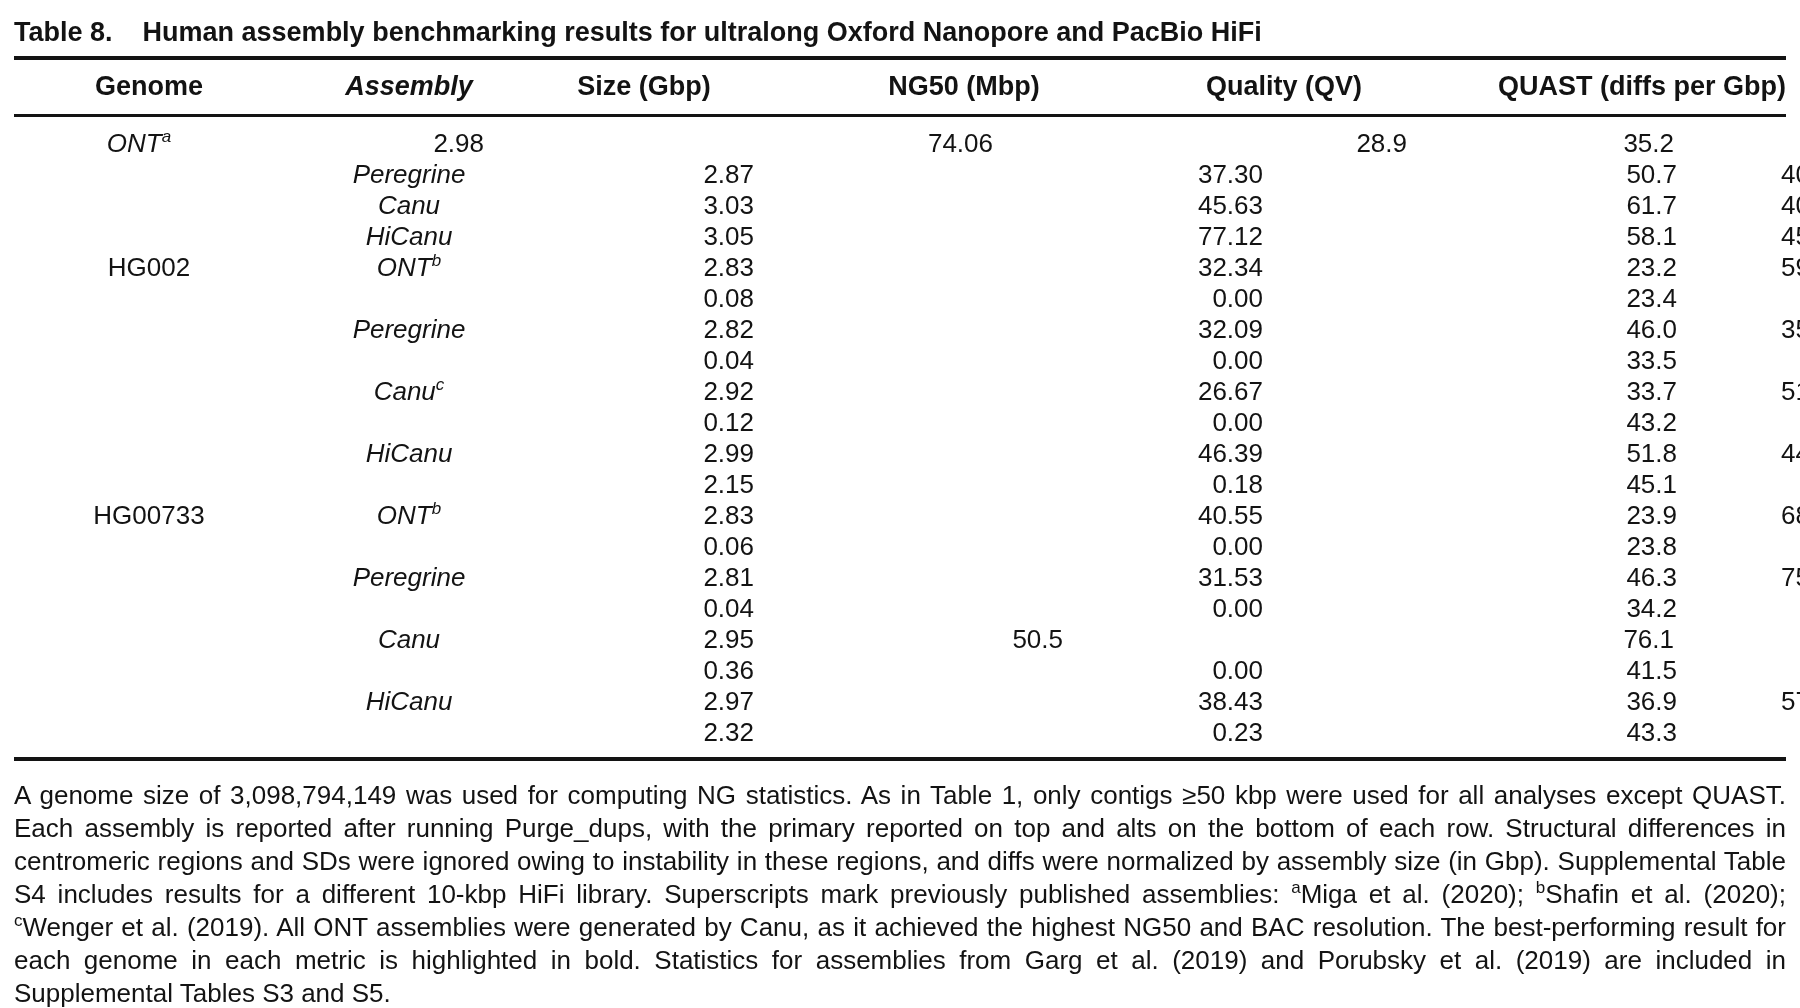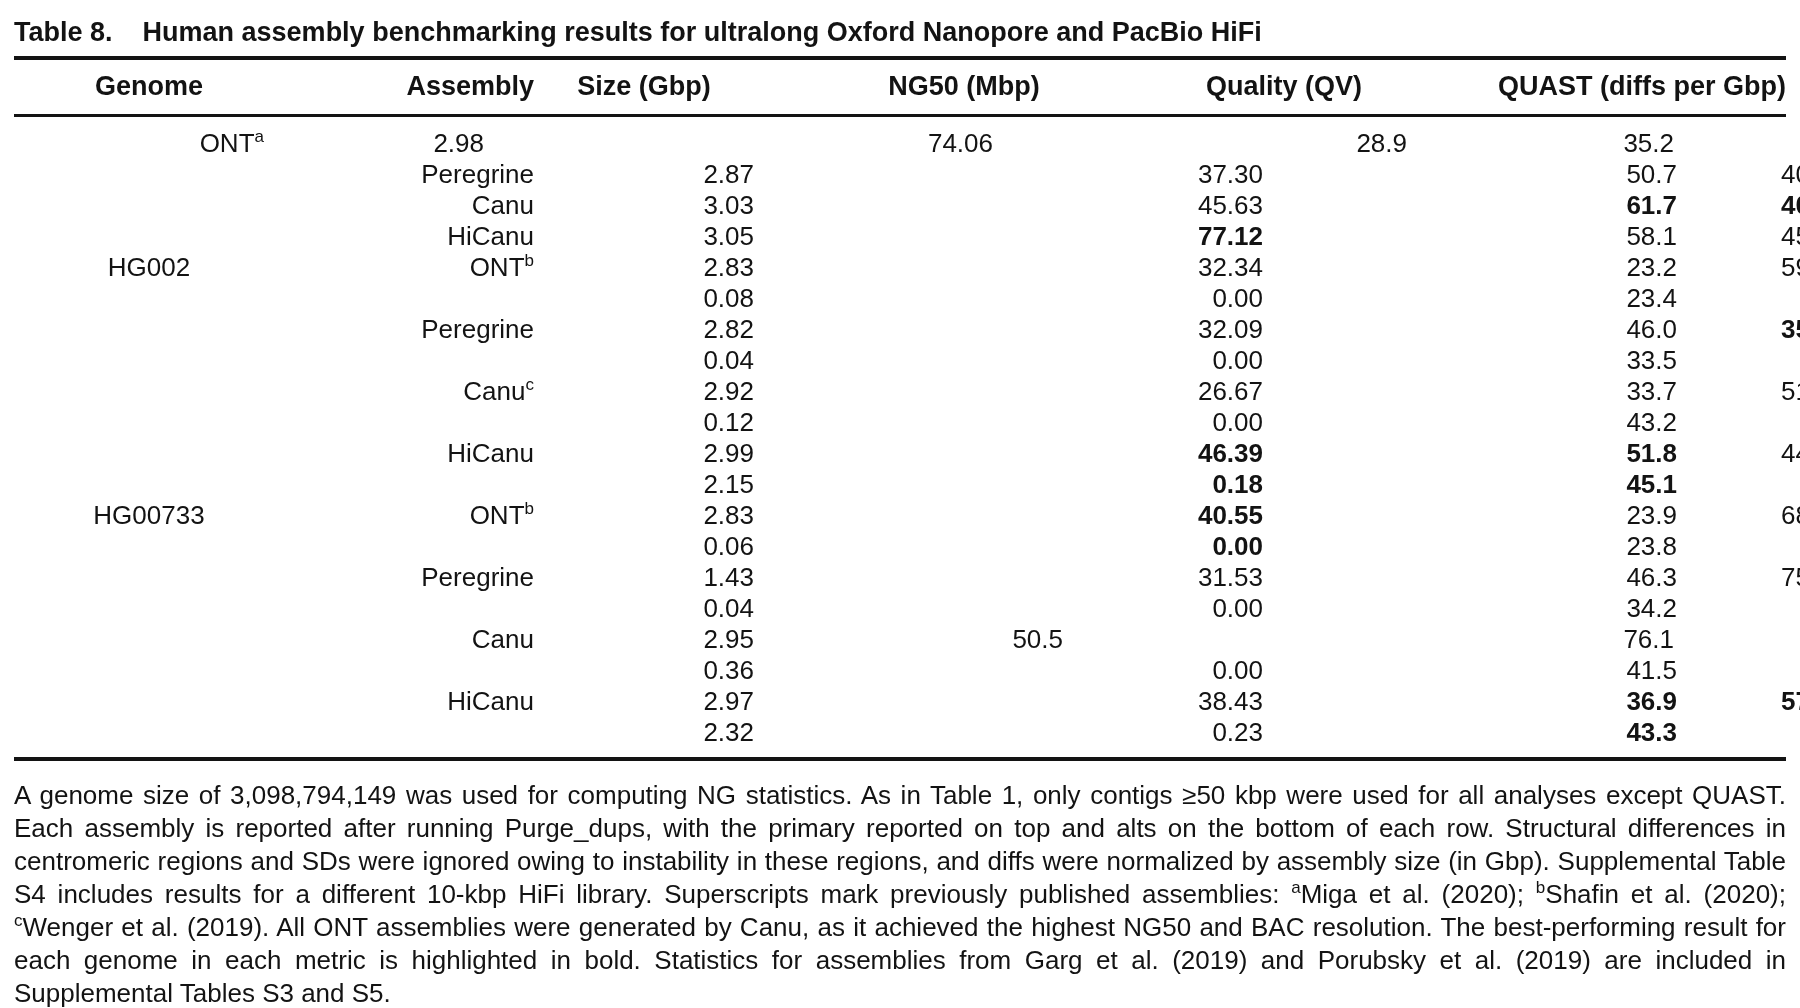--- a/index.html
+++ b/index.html
@@ -18,38 +18,38 @@
 
   
   .rule { background: #131313; width: 100%; }
   .rule-thick { height: 4px; }
   .rule-mid { height: 3px; }
 
   
   .thead, .trow { display: flex; }
   .cell { flex: 0 0 auto; }
   .c-genome  { width: 270px; text-align: center; }
-  .c-assembly{ width: 250px; text-align: right; }
+  .c-assembly{ width: 250px; text-align: center; font-style: italic; }
   .c-size    { width: 220px; }
   .c-ng50    { width: 420px; }
   .c-qv      { width: 220px; }
   .c-quast   { flex: 1 1 auto; }
 
   .thead { padding: 12px 0 14px 0; font-size: 27px; font-weight: bold; line-height: 28px; }
   .thead .c-size, .thead .c-ng50, .thead .c-qv { text-align: center; }
   .thead .c-quast { text-align: right; }
 
   .tbody { padding: 11px 0 9px 0; font-size: 26px; }
   .trow { line-height: 31px; }
   .num { text-align: right; }
   .c-size.num  { padding-right: 89px; }
   .c-ng50.num  { padding-right: 194px; }
   .c-qv.num    { padding-right: 104px; }
   .c-quast.num { padding-right: 112px; }
-  .bold { font-weight: bold; }
+  .bold { font-weight: normal; }
 
   .sup { font-size: 17px; vertical-align: super; line-height: 0; }
 
   
   .footnote {
     margin: 18px 0 0 0;
     font-size: 26px;
     line-height: 33px;
     text-align: justify;
   }
@@ -200,21 +200,21 @@
         <div class="cell c-assembly"><span></span><sup class="sup"></sup></div>
         <div class="cell c-size num">0.06</div>
         <div class="cell c-ng50 num bold">0.00</div>
         <div class="cell c-qv num">23.8</div>
         <div class="cell c-quast num"></div>
       </div>
 
       <div class="trow">
         <div class="cell c-genome"></div>
         <div class="cell c-assembly"><span>Peregrine</span><sup class="sup"></sup></div>
-        <div class="cell c-size num">1.43</div>
+        <div class="cell c-size num">2.81</div>
         <div class="cell c-ng50 num">31.53</div>
         <div class="cell c-qv num">46.3</div>
         <div class="cell c-quast num">75.4</div>
       </div>
 
       <div class="trow">
         <div class="cell c-genome"></div>
         <div class="cell c-assembly"><span></span><sup class="sup"></sup></div>
         <div class="cell c-size num">0.04</div>
         <div class="cell c-ng50 num">0.00</div>

